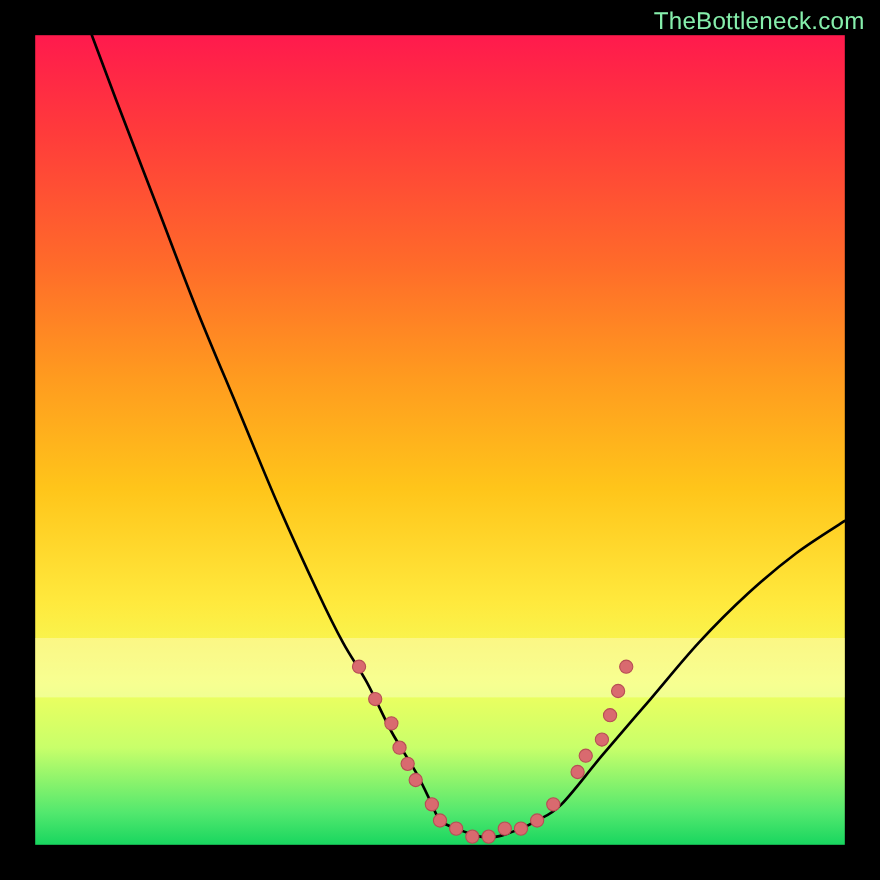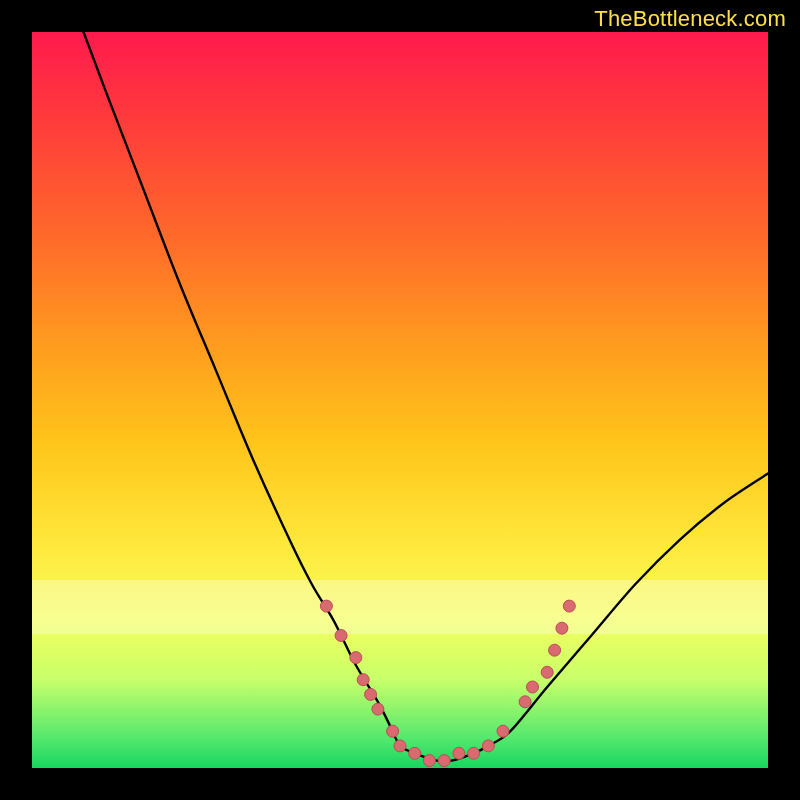--- a/index.html
+++ b/index.html
@@ -33,21 +33,21 @@
       #ffe93d 70%,
       #f3ff5e 80%,
       #c8ff6a 88%,
       #53e86e 96%,
       #18d65f 100%);
   }
   .watermark {
     position: absolute;
     top: 6px;
     right: 14px;
-    color: #fde047;
+    color: #86efac;
     font-size: 22px;
     font-weight: 500;
     letter-spacing: 0.2px;
     user-select: none;
   }
   svg.curve {
     position: absolute;
     left: 0;
     top: 0;
     width: 736px;

